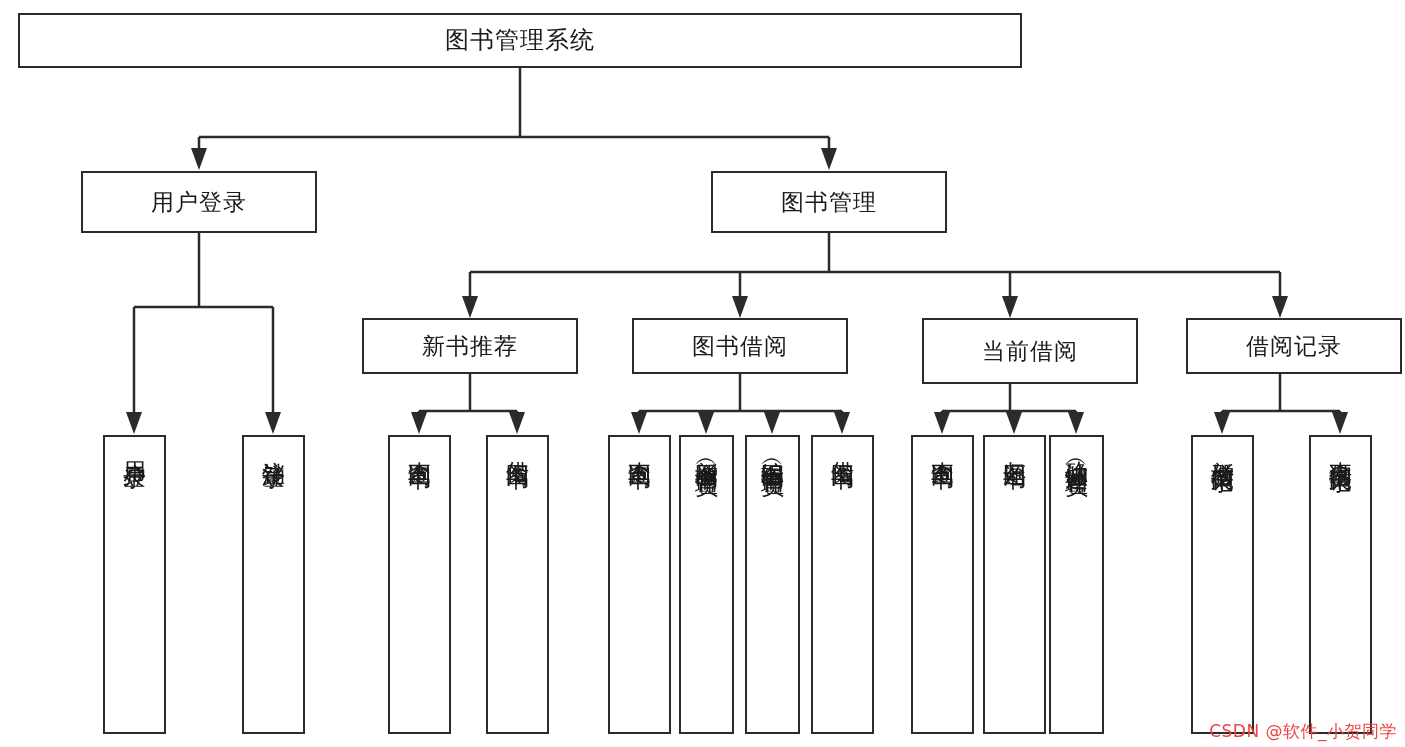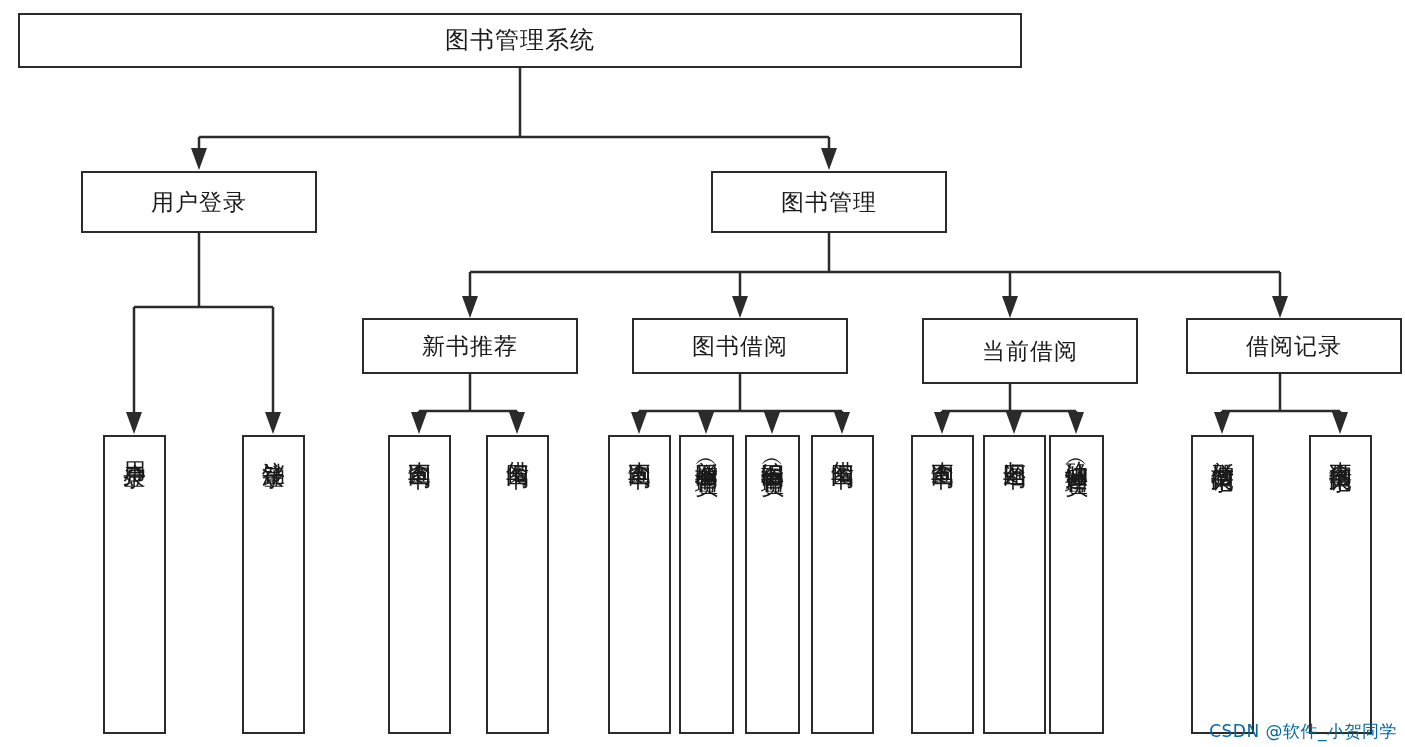--- a/index.html
+++ b/index.html
@@ -62,21 +62,21 @@
     stroke: #2b2b2b;
     stroke-width: 2.5;
     fill: none;
   }
   .arrowhead { fill: #2b2b2b; }
   #watermark {
     position: absolute;
     right: 8px;
     bottom: 4px;
     font-size: 17px;
-    color: #0369a1;
+    color: #ef4444;
     letter-spacing: 0.5px;
     white-space: nowrap;
   }
 </style>
 </head>
 <body>
 
 <div id="canvas">
 
   <svg class="wires" viewBox="0 0 1405 747">

